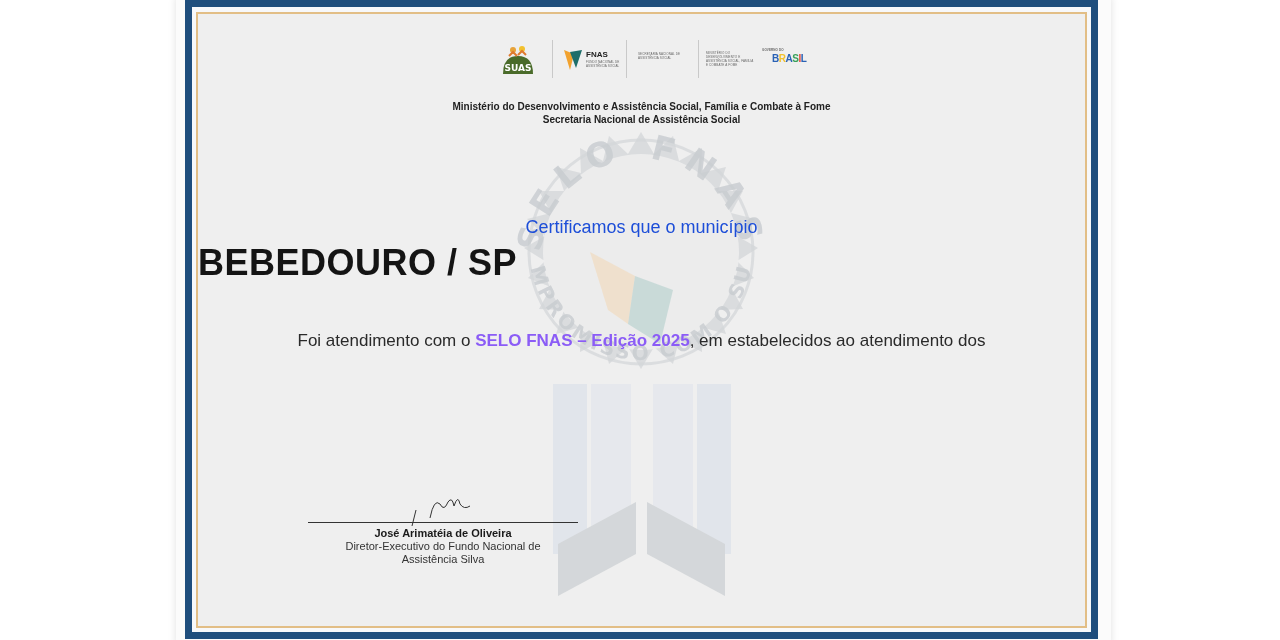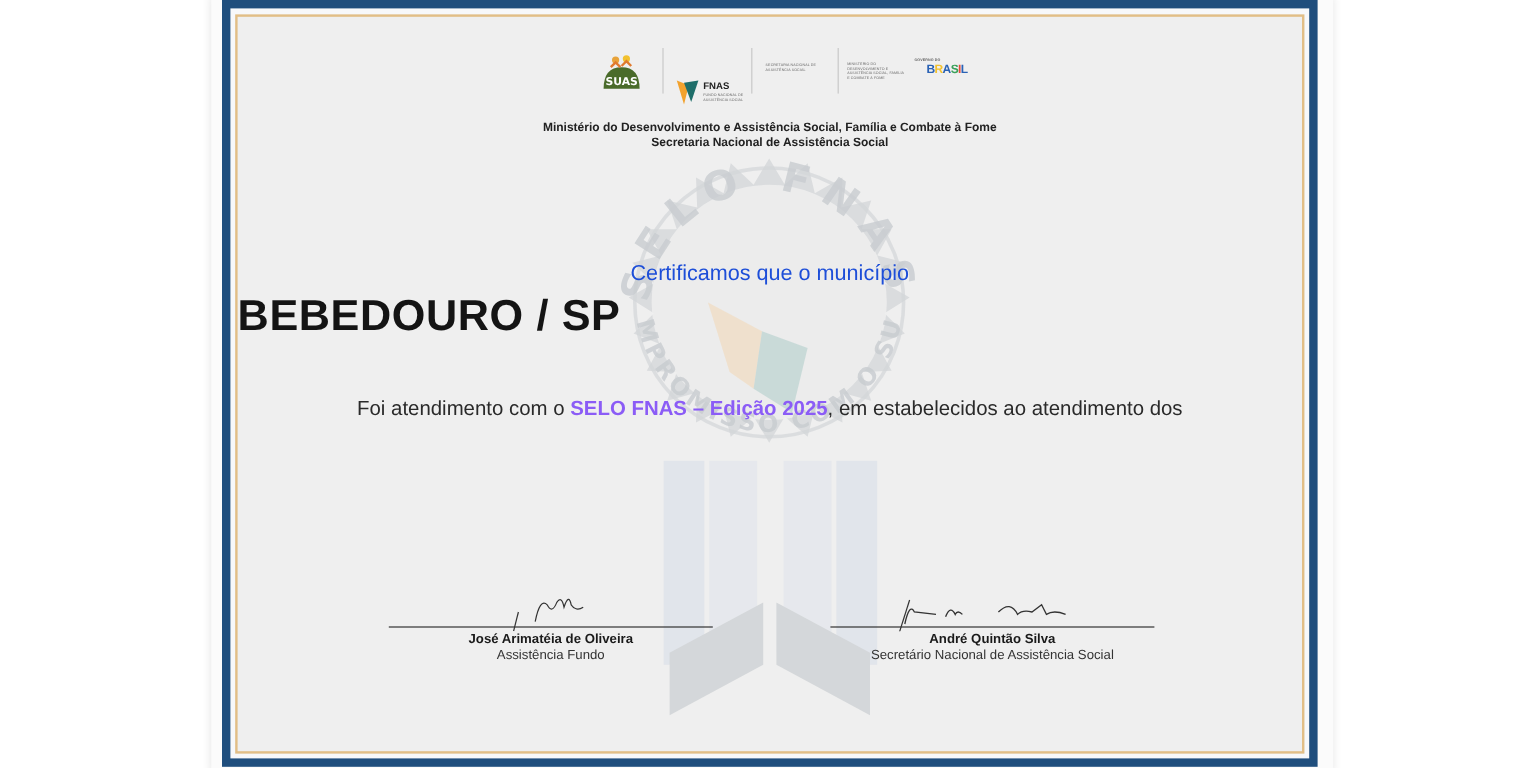--- a/index.html
+++ b/index.html
@@ -21,21 +21,21 @@
   }
   .content { position:absolute; left:198px; top:14px; width:887px; height:612px; overflow:hidden; }
 
   
   .seal { position:absolute; left:0; top:0; width:887px; height:612px; pointer-events:none; }
 
   
   .logos { position:absolute; top:24px; left:0; width:887px; height:44px; }
   .logo-suas { position:absolute; left:303px; top:6px; width:34px; height:34px; }
   .sep { position:absolute; top:2px; width:1px; height:38px; background:#c9c9c9; }
-  .logo-fnas { position:absolute; left:364px; top:25px; width:60px; height:26px; }
+  .logo-fnas { position:absolute; left:364px; top:8px; width:60px; height:26px; }
   .logo-snas { position:absolute; left:440px; top:14px; width:46px; height:14px; }
   .logo-gov { position:absolute; left:508px; top:10px; width:92px; height:22px; }
   .tiny-text { font-size:3px; line-height:4px; color:#666; letter-spacing:0.1px; }
 
   .header-lines { position:absolute; top:86px; left:0; width:887px; text-align:center; font-weight:bold; font-size:10px; line-height:13px; color:#222; }
   .intro { position:absolute; top:203px; left:0; width:887px; text-align:center; font-size:18px; color:#1d4ed8; }
   .municipio { position:absolute; top:228px; left:0; width:887px; text-align:left; font-size:36px; font-weight:bold; color:#141414; letter-spacing:0.5px; }
   .body-text { position:absolute; top:314px; left:30px; width:827px; text-align:center; font-size:17px; line-height:26px; color:#2a2a2a; }
   .body-text b { color:#8b5cf6; }
 
@@ -122,33 +122,25 @@
   </div>
 
   <div class="intro">Certificamos que o município</div>
   <div class="municipio">BEBEDOURO / SP</div>
 
   <div class="body-text">
     <span>Foi atendimento com o </span><b>SELO FNAS – Edição 2025</b><span>, em estabelecidos ao atendimento dos</span><br>
     <br>
   </div>
 
-  <div class="sig" style="left:126px;">
+  <div class="sig" style="left:110px;">
     <svg class="sig-scribble" viewBox="0 0 270 36">
       <path d="M122 28 Q126 8 132 14 Q136 22 140 12 Q144 6 146 16 Q150 4 152 14 Q156 20 162 16" stroke="#333" stroke-width="1" fill="none"></path>
       <path d="M104 36 L108 20" stroke="#333" stroke-width="1" fill="none"></path>
     </svg>
     <div class="sig-line"></div>
     <div class="sig-name">José Arimatéia de Oliveira</div>
-    <div class="sig-role">Assistência Fundo</div>
+    <div class="sig-role">Diretor-Executivo do Fundo Nacional de</div>
+    <div class="sig-role">Assistência Silva</div>
   </div>
 
-  <div class="sig" style="left:494px;">
-    <svg class="sig-scribble" viewBox="0 0 270 36">
-      <path d="M62 30 Q66 12 70 20 L88 22 M96 24 Q100 14 104 22 Q106 18 110 22 M140 20 Q150 10 156 22 Q160 18 168 20 L176 14 L180 22 Q186 18 196 22" stroke="#333" stroke-width="1.1" fill="none"></path>
-      <path d="M54 48 L66 10" stroke="#333" stroke-width="1" fill="none"></path>
-    </svg>
-    <div class="sig-line"></div>
-    <div class="sig-name">André Quintão Silva</div>
-    <div class="sig-role">Secretário Nacional de Assistência Social</div>
-  </div>
 
 </div>
 
 </body></html>

